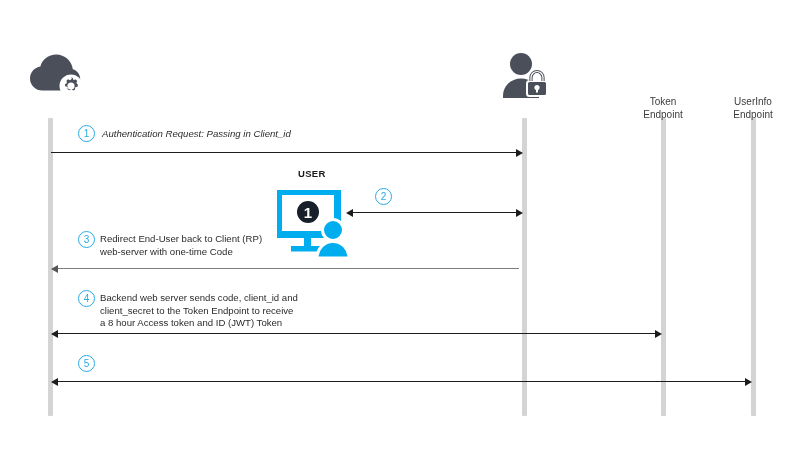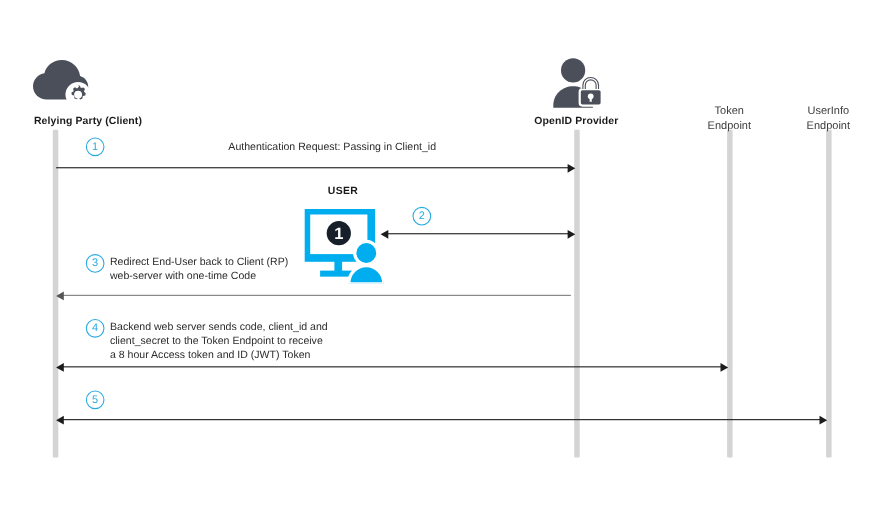--- a/index.html
+++ b/index.html
@@ -95,21 +95,21 @@
 
   
   .step-text {
     position: absolute;
     font-size: 9.6px;
     color: #2b2b2b;
     line-height: 12.5px;
     white-space: pre-line;
   }
   .step-text.center { }
-  .step-text.left   { text-align: center; }
+  .step-text.left   { text-align: left; font-style: italic; }
 
   
   .user-caption {
     position: absolute;
     font-size: 9.5px;
     font-weight: bold;
     color: #1a1a1a;
     letter-spacing: 0.3px;
   }
 </style>
@@ -124,34 +124,32 @@
   <div class="lifeline" style="left:751px; top:118px; height:298px;"></div>
 
   <div class="actor-icon" style="left:26px; top:48px; width:60px; height:52px;">
     <svg width="60" height="52" viewBox="0 0 60 52" xmlns="http://www.w3.org/2000/svg">
       <path fill="#4a4f5a" d="M16.5 42.5C9.6 42.5 4 37.1 4 30.4c0-6 4.5-11 10.4-11.9C15.9 11.6 22.5 6.5 30.2 6.5c8.6 0 15.7 6.4 16.6 14.7 4.3 1.2 7.4 5.1 7.4 9.7 0 5.6-4.6 11.6-11.3 11.6H16.5z"></path>
       <circle cx="45" cy="38" r="11.5" fill="#ffffff"></circle>
       <path fill="#4a4f5a" d="M45 29.5l1.6.35.9 2.2 2.3-.6 1.45 1.45-.95 2.2 1.6 1.75-.35 1.95-2.3.5-.3 2.35-1.85.9-1.7-1.65-2.0 1.25-1.8-.8-.1-2.4-2.25-.75-.3-2 2.05-1.25-.55-2.3 1.55-1.3 2.1 1.0 1.8-1.7z"></path>
       <circle cx="45" cy="38" r="3.6" fill="#ffffff"></circle>
     </svg>
   </div>
-  <div class="actor-label" style="left:0px; top:105px; width:160px;">Relying Party (Client)</div>
 
   <div class="actor-icon" style="left:500px; top:50px; width:52px; height:50px;">
     <svg width="52" height="50" viewBox="0 0 52 50" xmlns="http://www.w3.org/2000/svg">
       <circle cx="21" cy="14" r="11" fill="#4a4f5a"></circle>
       <path fill="#4a4f5a" d="M3 46c0-10.2 8.1-17.5 18-17.5S39 35.8 39 46v2H3z"></path>
       <rect x="27" y="31" width="20" height="15" rx="2.5" fill="#4a4f5a" stroke="#ffffff" stroke-width="2"></rect>
       <path d="M31 31v-3.5a6 6 0 0 1 12 0V31" fill="none" stroke="#4a4f5a" stroke-width="3.2"></path>
       <path d="M31 31v-3.5a6 6 0 0 1 12 0V31" fill="none" stroke="#ffffff" stroke-width="1.2"></path>
       <circle cx="37" cy="37.5" r="2.6" fill="#ffffff"></circle>
       <rect x="36" y="37.5" width="2" height="5" fill="#ffffff"></rect>
     </svg>
   </div>
-  <div class="actor-label" style="left:459px; top:105px; width:130px;">OpenID Provider</div>
 
   <div class="endpoint-label" style="left:608px; top:95px;">
     <div>Token</div>
     <div>Endpoint</div>
   </div>
 
   <div class="endpoint-label" style="left:698px; top:95px;">
     <div>UserInfo</div>
     <div>Endpoint</div>
   </div>

